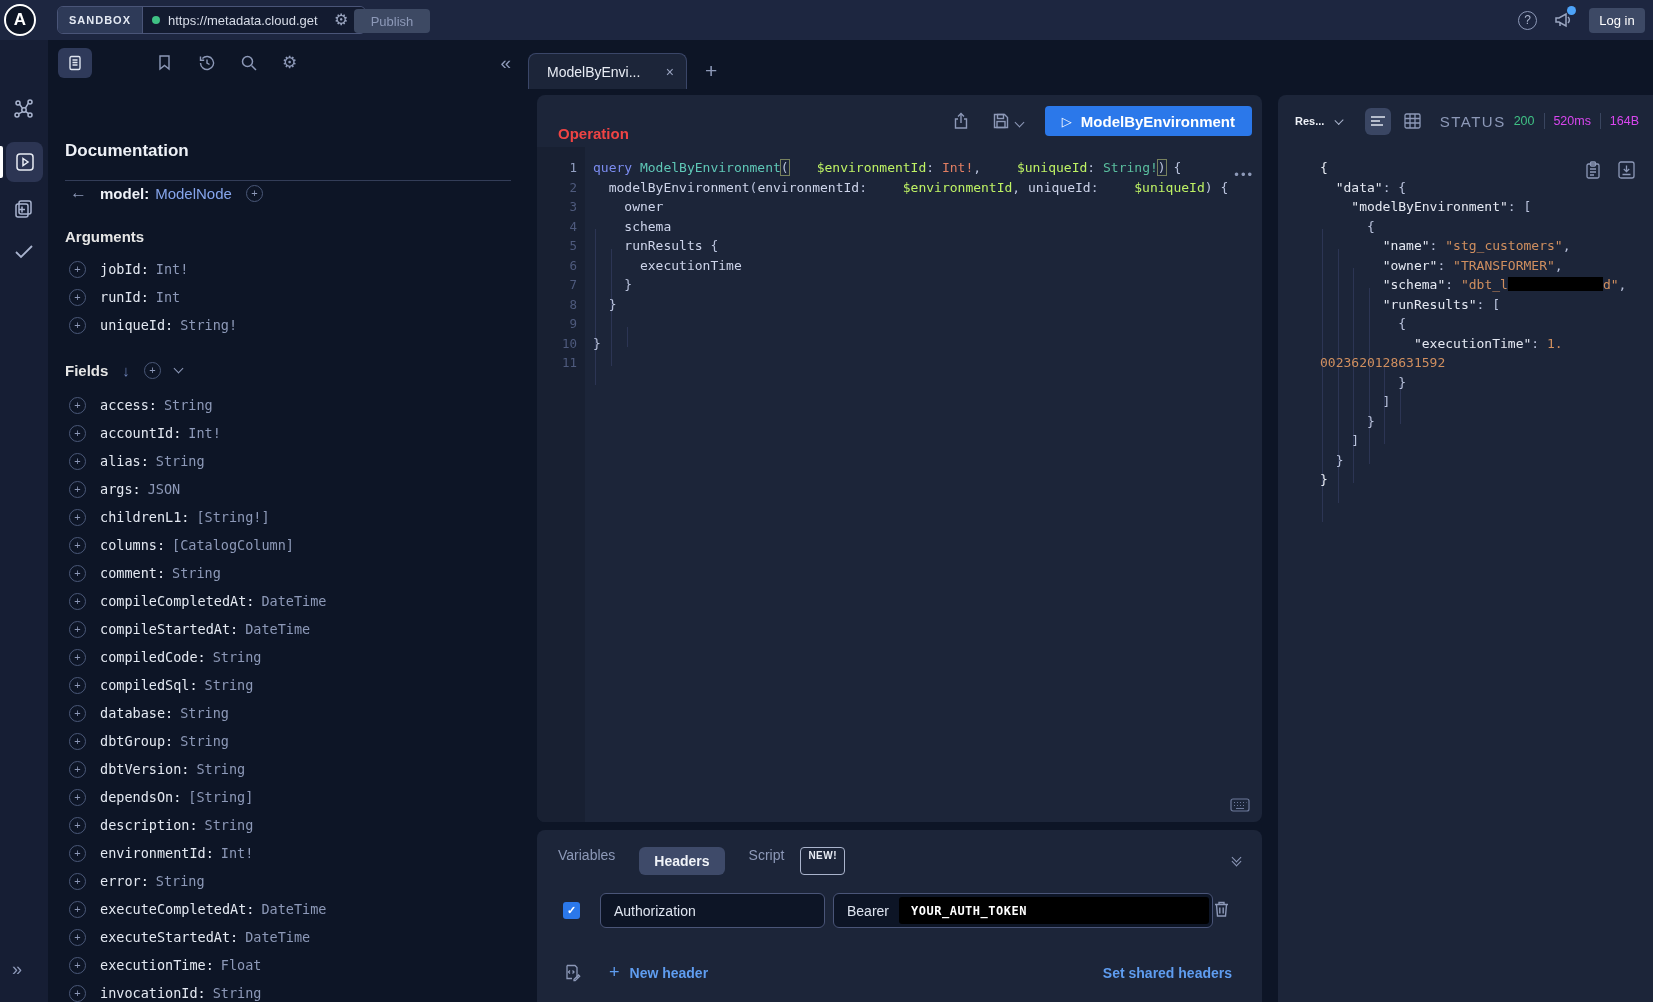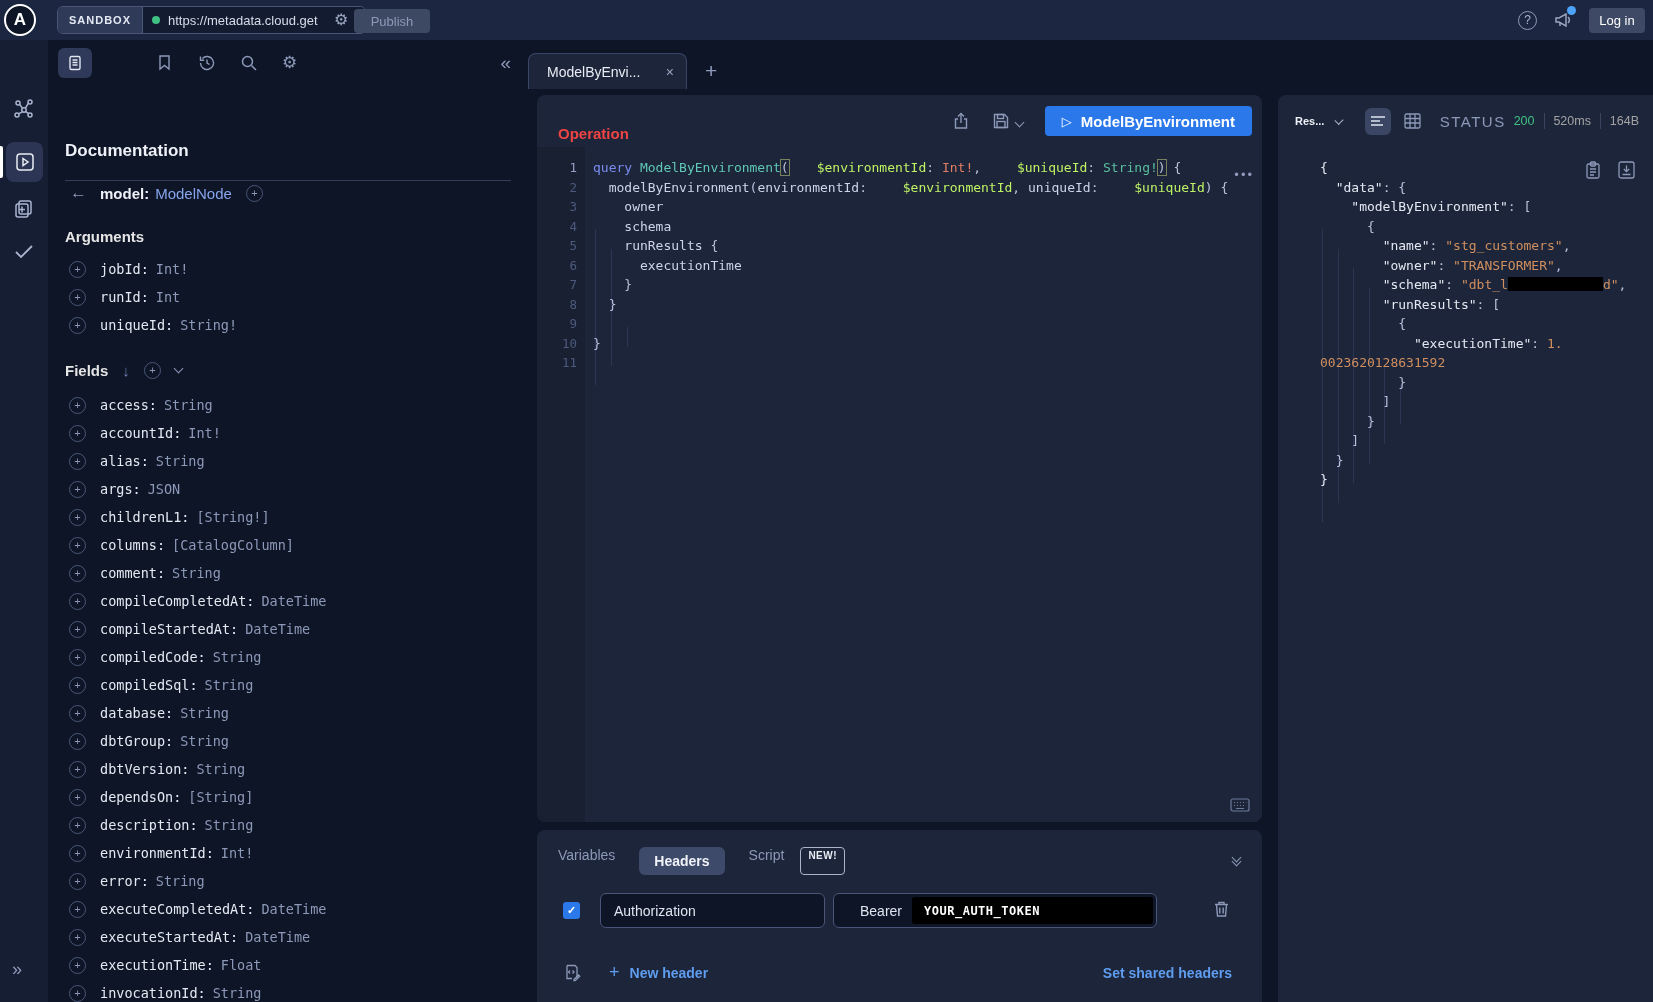--- a/index.html
+++ b/index.html
@@ -107,21 +107,21 @@
   .req-tab.active { background:#3e4a69; color:#f0f3f8; font-weight:bold; border-radius:6px; padding:6px 15px; }
   .new-badge { font-size:10px; font-weight:bold; color:#e8ecf4; border:1px solid #aab4cc; border-radius:4px;
     padding:2px 7px; letter-spacing:0.5px; margin-left:-8px; }
   .collapse2 { position:absolute; right:22px; top:24px; color:#8d99b8; display:flex; flex-direction:column; gap:0px; }
   .hdr-row { position:absolute; left:26px; top:63px; display:flex; align-items:center; }
   .cbx { width:17px; height:17px; background:#2b78ea; border-radius:3px; color:#fff; font-size:11px; font-weight:bold;
     display:flex; align-items:center; justify-content:center; }
   .inp { height:35px; border:1px solid #4a5578; border-radius:6px; background:#0d1526;
     display:flex; align-items:center; font-size:14px; color:#dfe5f0; }
   .inp1 { width:225px; margin-left:20px; padding-left:13px; }
-  .inp2 { width:324px; margin-left:8px; padding-left:26px; }
+  .inp2 { width:380px; margin-left:8px; padding-left:13px; }
   .token-box { flex:1; align-self:stretch; margin:3px 3px 3px 10px; background:#000; border-radius:3px;
     display:flex; align-items:center; padding-left:12px; font-family:"DejaVu Sans Mono", monospace;
     font-size:12px; font-weight:bold; color:#fff; letter-spacing:0.5px; }
   .trash { position:absolute; right:32px; top:70px; color:#8d99b8; }
   .foot-row { position:absolute; left:26px; right:30px; top:132px; display:flex; align-items:center; }
   .script-ic { color:#8d99b8; }
   .link { color:#5f9df0; font-size:14px; font-weight:bold; }
   .new-hdr { margin-left:28px; display:flex; align-items:center; gap:10px; }
   .plus-blue { color:#5f9df0; font-size:18px; font-weight:normal; }
   .shared-hdr { margin-left:auto; }
@@ -130,21 +130,21 @@
   .resp-card { left:1278px; top:95px; width:375px; height:907px; border-radius:8px 0 0 0; }
   .resp-head { position:absolute; left:0; top:0; right:0; height:52px; display:flex; align-items:center; padding:0 14px 0 17px; }
   .resp-title { font-size:11px; font-weight:bold; color:#eef1f7; }
   .resp-chv { color:#aab4cc; margin-left:12px; margin-top:-2px; }
   .view-chip { width:30px; height:27px; background:#3a4663; border-radius:6px; margin-left:22px;
     display:flex; align-items:center; justify-content:center; color:#dfe5f0; }
   .table-ic { color:#8d99b8; margin-left:13px; }
   .status-lab { font-size:15px; letter-spacing:1.5px; color:#8d99b8; margin-left:19px; }
   .status-code { font-size:12.5px; color:#3fc184; margin-left:8px; }
   .sep { width:1px; height:16px; background:#39455f; margin:0 9px; }
-  .meta { font-size:12.5px; color:#a3a3a3; }
+  .meta { font-size:12.5px; color:#d946ef; }
   .resp-body { position:absolute; left:0; top:52px; right:0; bottom:0; }
   .resp-code { position:absolute; left:42px; top:11px; font-family:"DejaVu Sans Mono", monospace; font-size:13px; }
   .resp-code .cl { height:19.5px; line-height:19.5px; white-space:pre; }
   .copy-ic { position:absolute; right:52px; top:14px; color:#8d99b8; }
   .dl-ic { position:absolute; right:18px; top:14px; color:#8d99b8; }
 
   svg { display:block; }
 </style>
 </head>
 <body>

